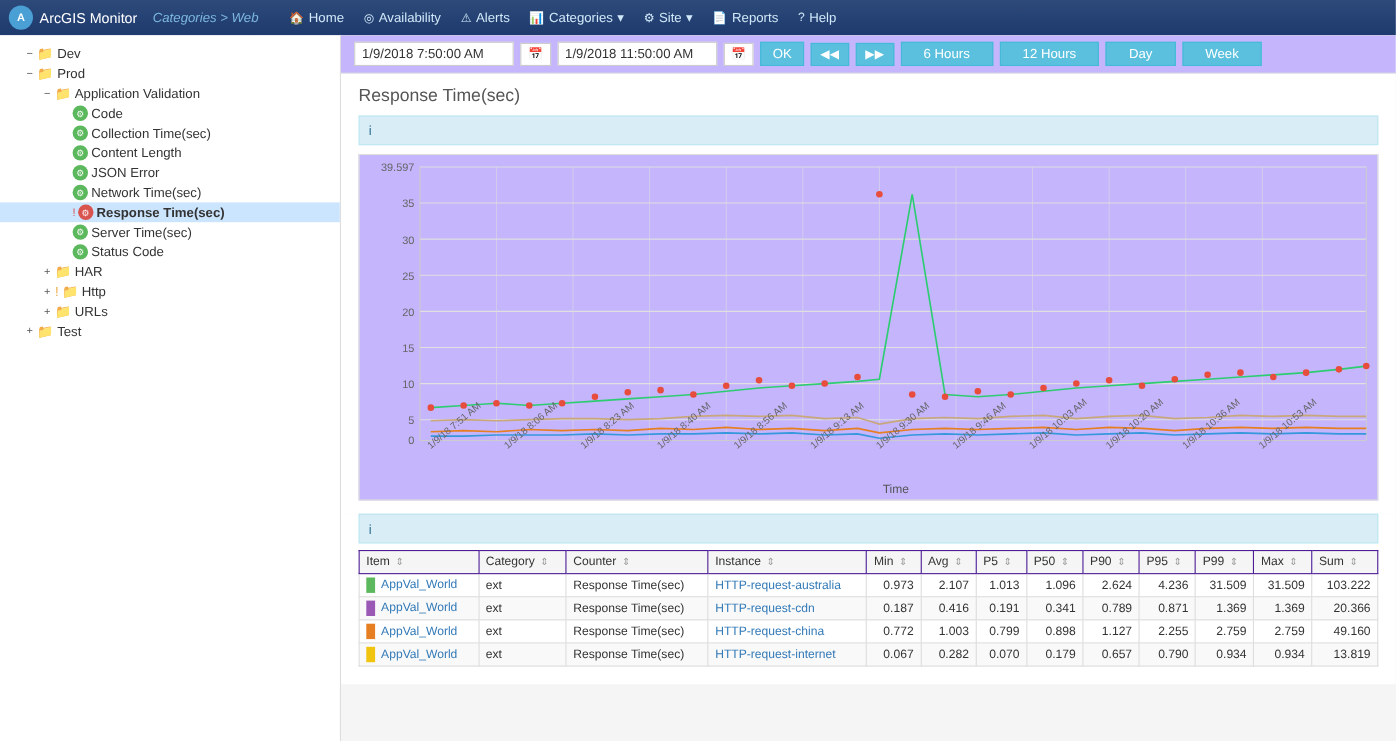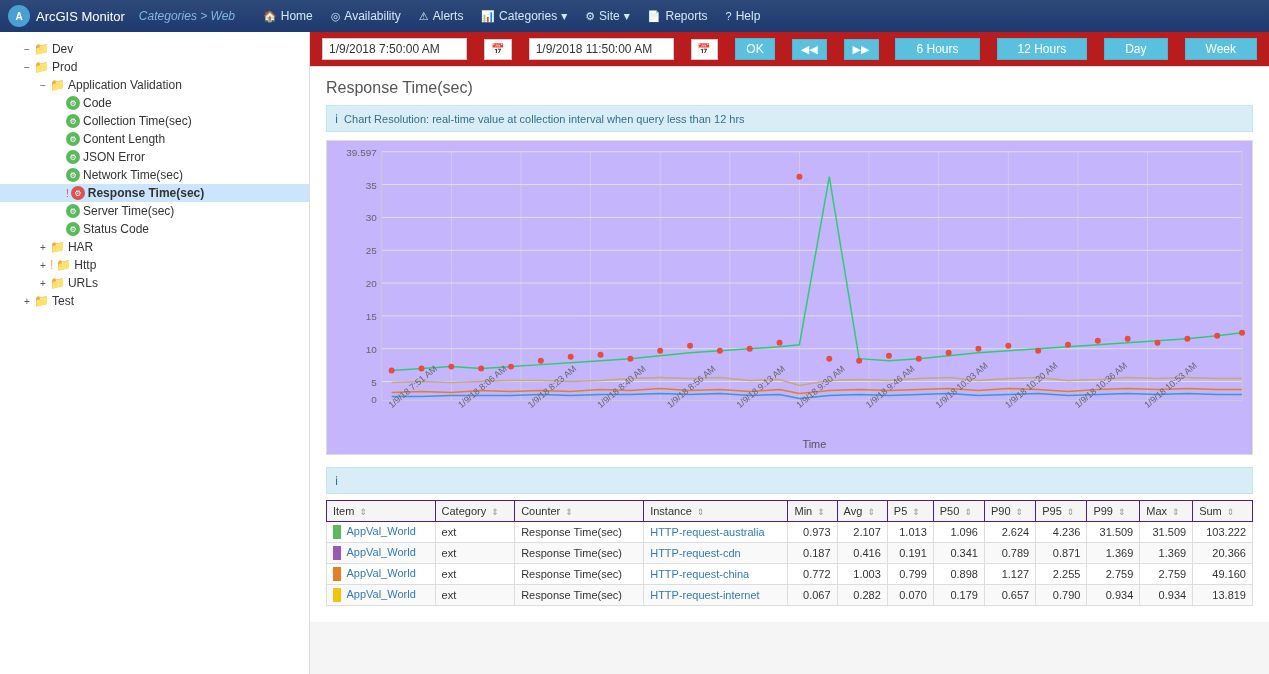--- a/index.html
+++ b/index.html
@@ -109,27 +109,27 @@
     .content-area {
       flex: 1;
       overflow-y: auto;
       overflow-x: hidden;
       padding: 0;
       position: relative;
     }
 
     
     .datetime-bar {
-      background: #b91c1c;
+      background: #c4b5fd;
       border-bottom: 1px solid #ddd;
       padding: 6px 12px;
       display: flex;
       align-items: center;
       gap: 6px;
-      justify-content: space-between;
+      justify-content: flex-start;
     }
     .datetime-input {
       border: 1px solid #ccc;
       padding: 3px 6px;
       font-size: 12px;
       width: 145px;
       color: #333;
     }
     .cal-btn {
       background: white;
@@ -404,21 +404,20 @@
       <button class="range-btn">6 Hours</button>
       <button class="range-btn">12 Hours</button>
       <button class="range-btn">Day</button>
       <button class="range-btn">Week</button>
     </div>
 
     <div class="chart-section">
       <h2 class="chart-title">Response Time(sec)</h2>
       <div class="chart-info">
         <span class="info-icon">ℹ</span>
-        <span>Chart Resolution: real-time value at collection interval when query less than 12 hrs</span>
       </div>
 
       <div class="chart-container">
         <svg width="100%" height="310" viewBox="0 0 930 310">
 
           <line x1="55" y1="10" x2="920" y2="10" stroke="#e0e0e0" stroke-width="1"></line>
           <line x1="55" y1="43" x2="920" y2="43" stroke="#e0e0e0" stroke-width="1"></line>
           <line x1="55" y1="76" x2="920" y2="76" stroke="#e0e0e0" stroke-width="1"></line>
           <line x1="55" y1="109" x2="920" y2="109" stroke="#e0e0e0" stroke-width="1"></line>
           <line x1="55" y1="142" x2="920" y2="142" stroke="#e0e0e0" stroke-width="1"></line>

